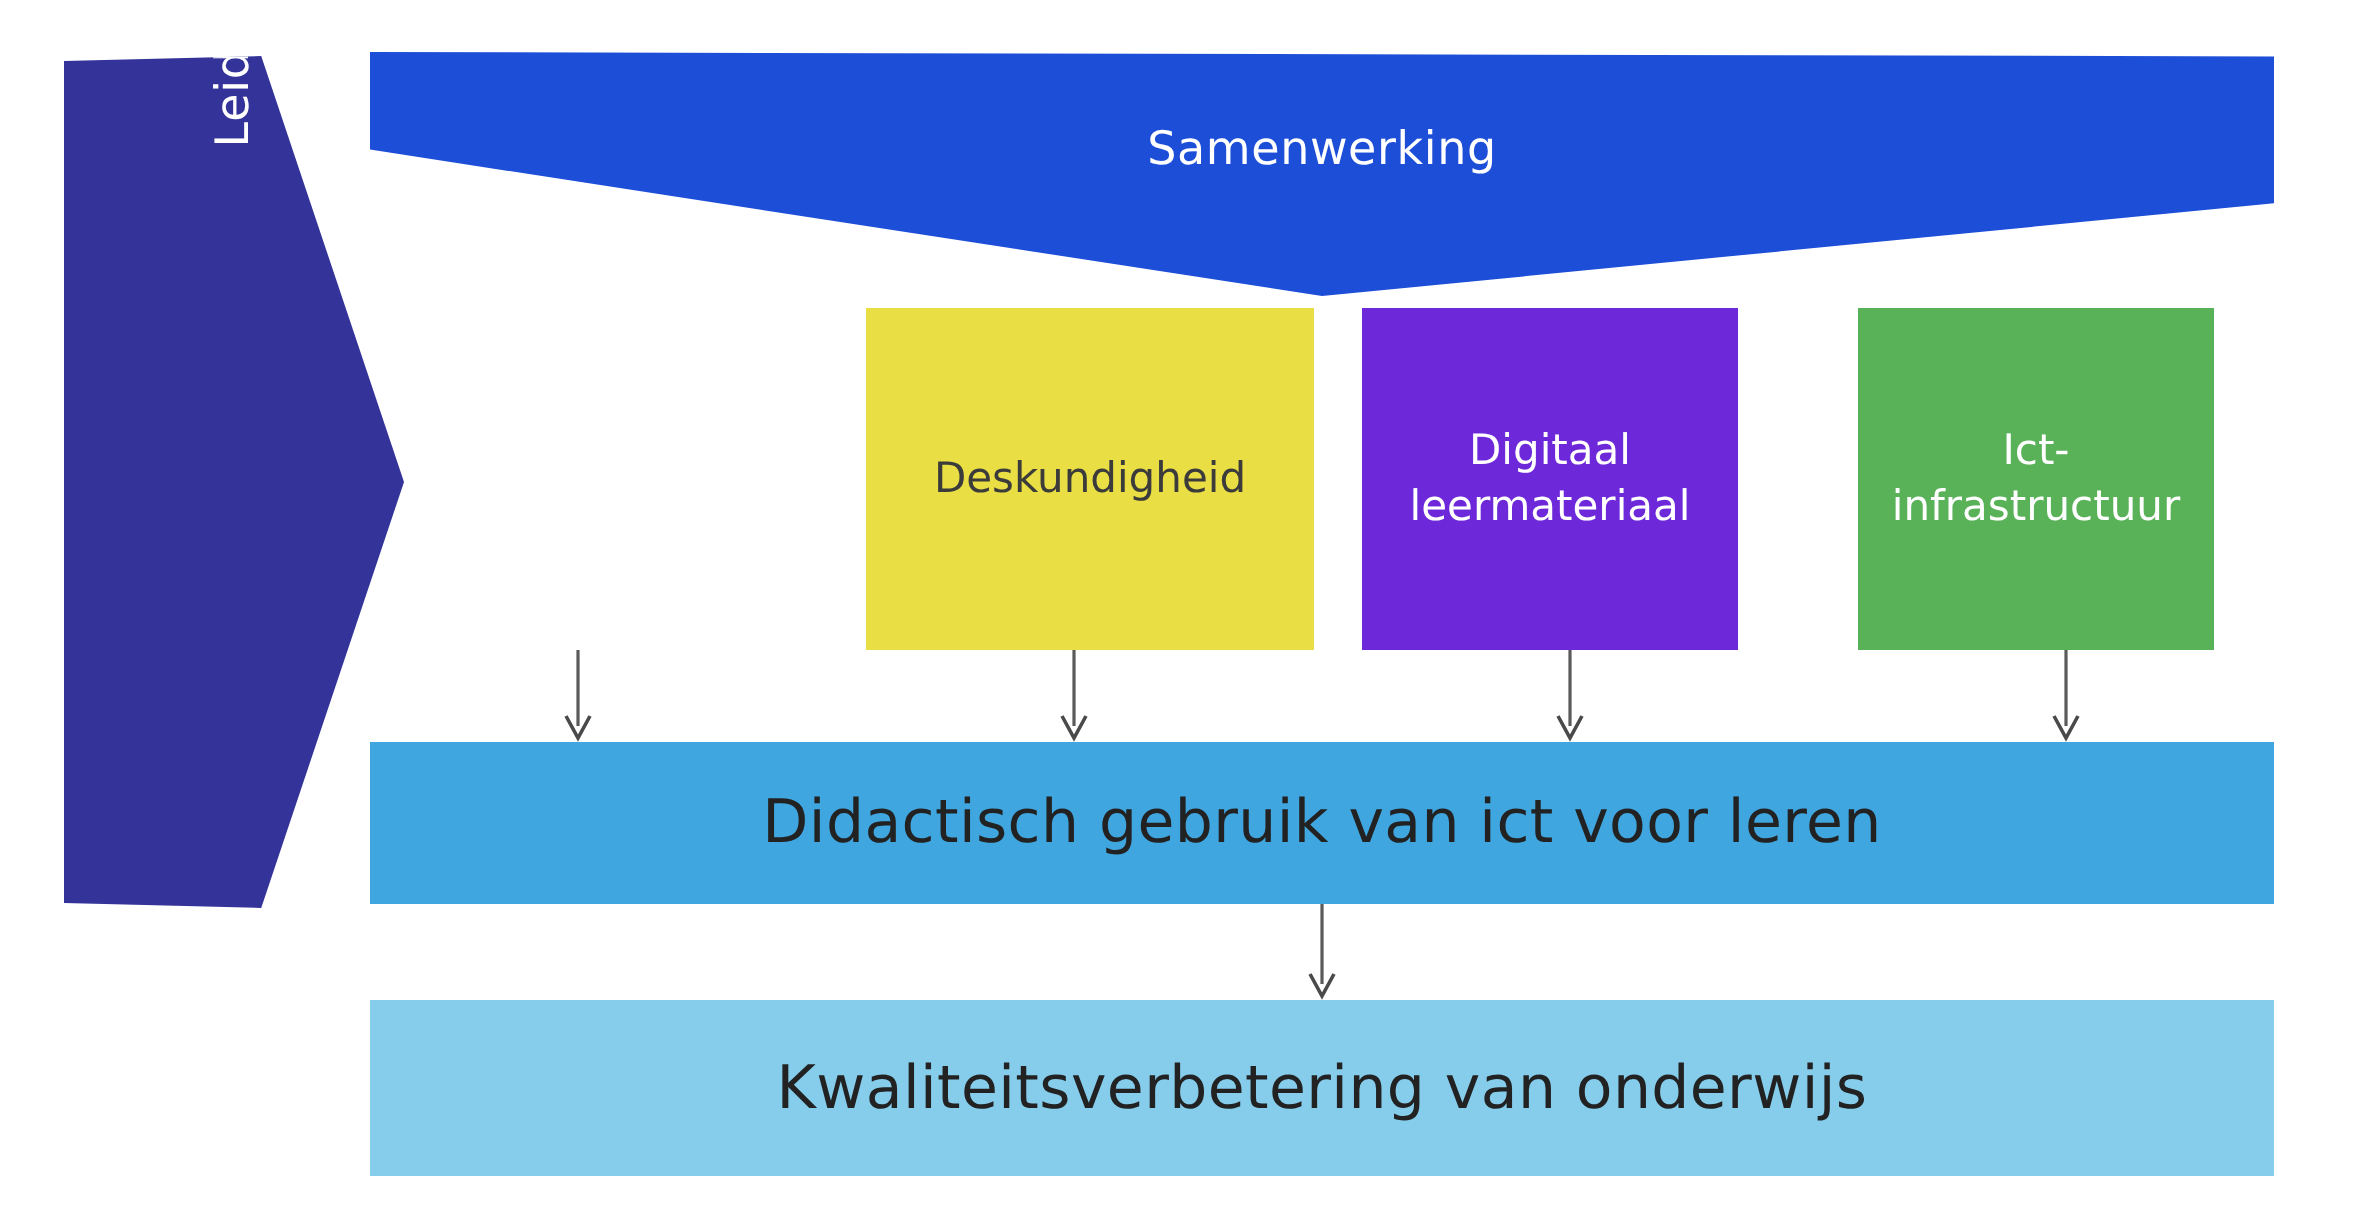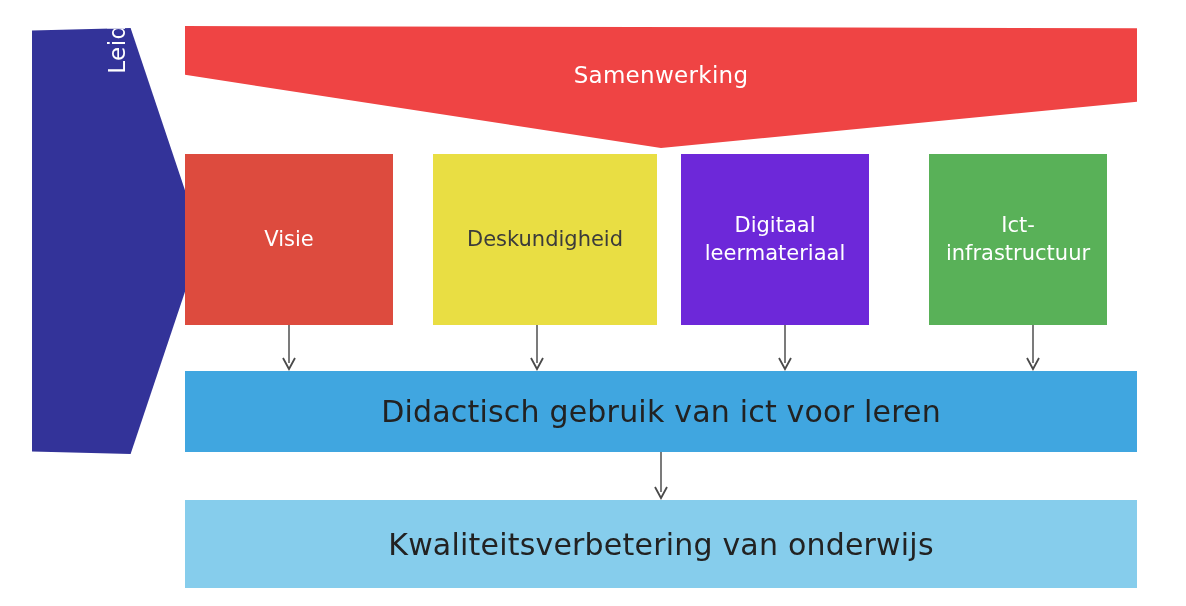--- a/index.html
+++ b/index.html
@@ -48,21 +48,21 @@
     box-sizing: border-box;
   }
 
   
   .collaboration {
     position: absolute;
     left: 185px;
     top: 26px;
     width: 952px;
     height: 122px;
-    background: #ef4444;
+    background: #1d4ed8;
     -webkit-clip-path: polygon(0% 0%, 100% 1.8%, 100% 62%, 50% 100%, 0% 40%);
     clip-path: polygon(0% 0%, 100% 1.8%, 100% 62%, 50% 100%, 0% 40%);
   }
   .collaboration-label {
     position: absolute;
     left: 0;
     top: 36px;
     width: 952px;
     text-align: center;
     color: #ffffff;
@@ -127,23 +127,20 @@
 <div id="canvas">
 
   <div class="leadership">
     <div class="leadership-label">Leiderschap</div>
   </div>
 
   <div class="collaboration">
     <div class="collaboration-label">Samenwerking</div>
   </div>
 
-  <div class="pillar pillar-0">
-    <span>Visie</span>
-  </div>
   <div class="pillar pillar-1">
     <span>Deskundigheid</span>
   </div>
   <div class="pillar pillar-2">
     <span>Digitaal leermateriaal</span>
   </div>
   <div class="pillar pillar-3">
     <span style="white-space: pre-line;">Ict-
 infrastructuur</span>
   </div>

